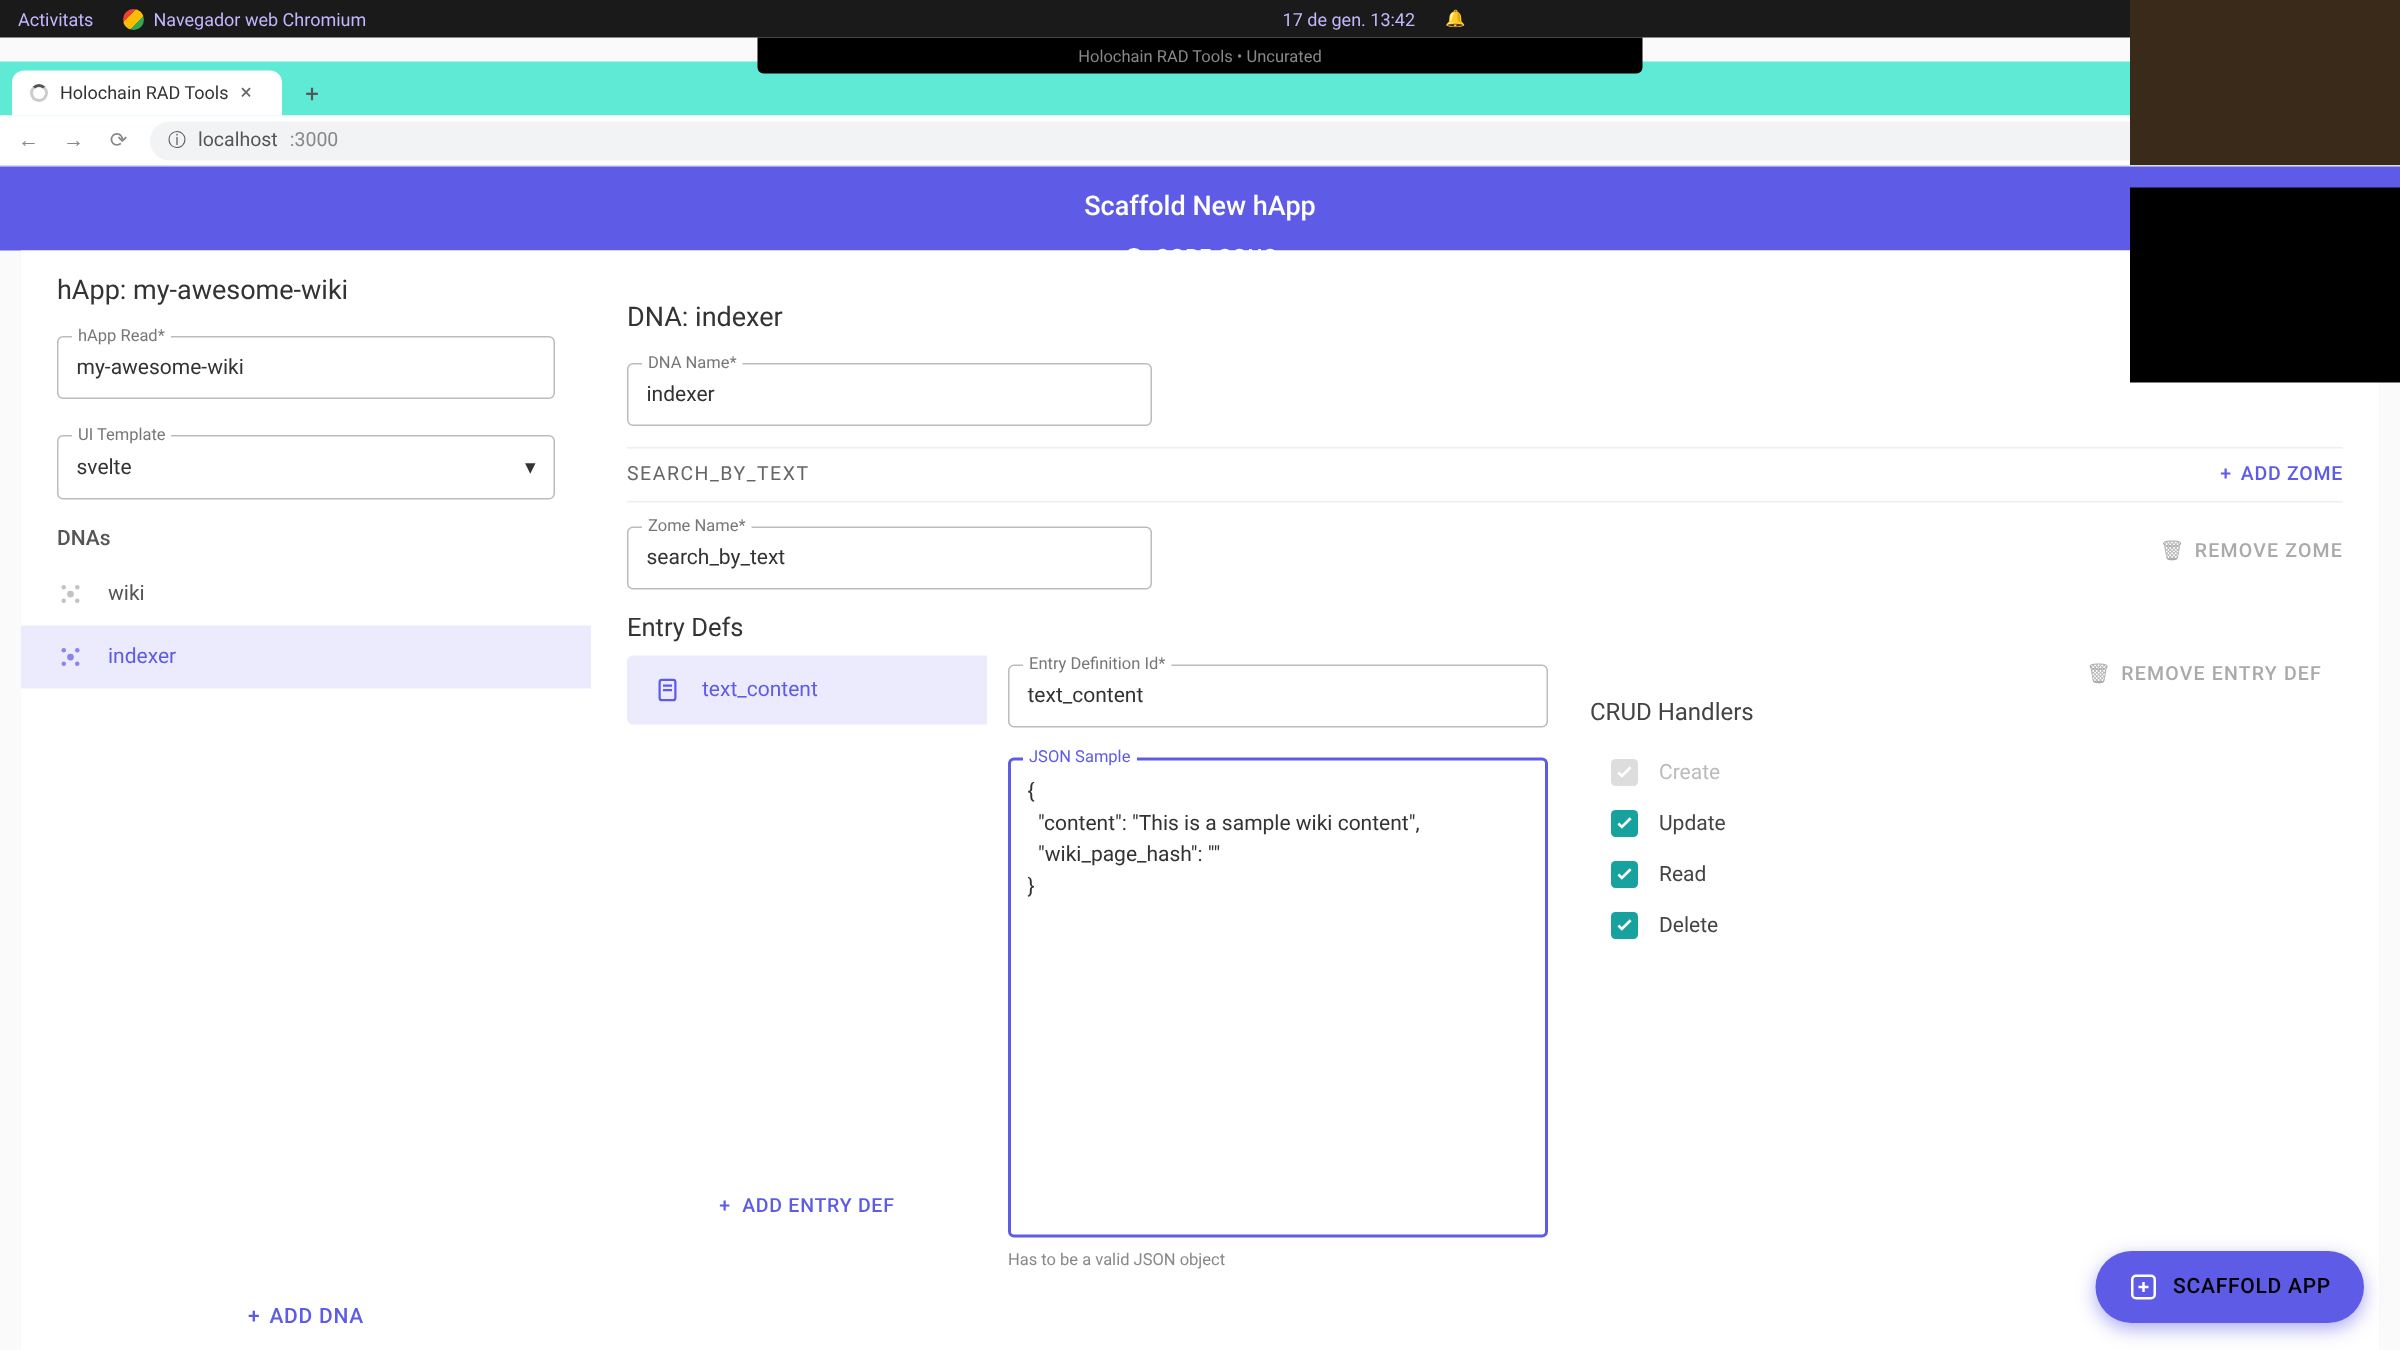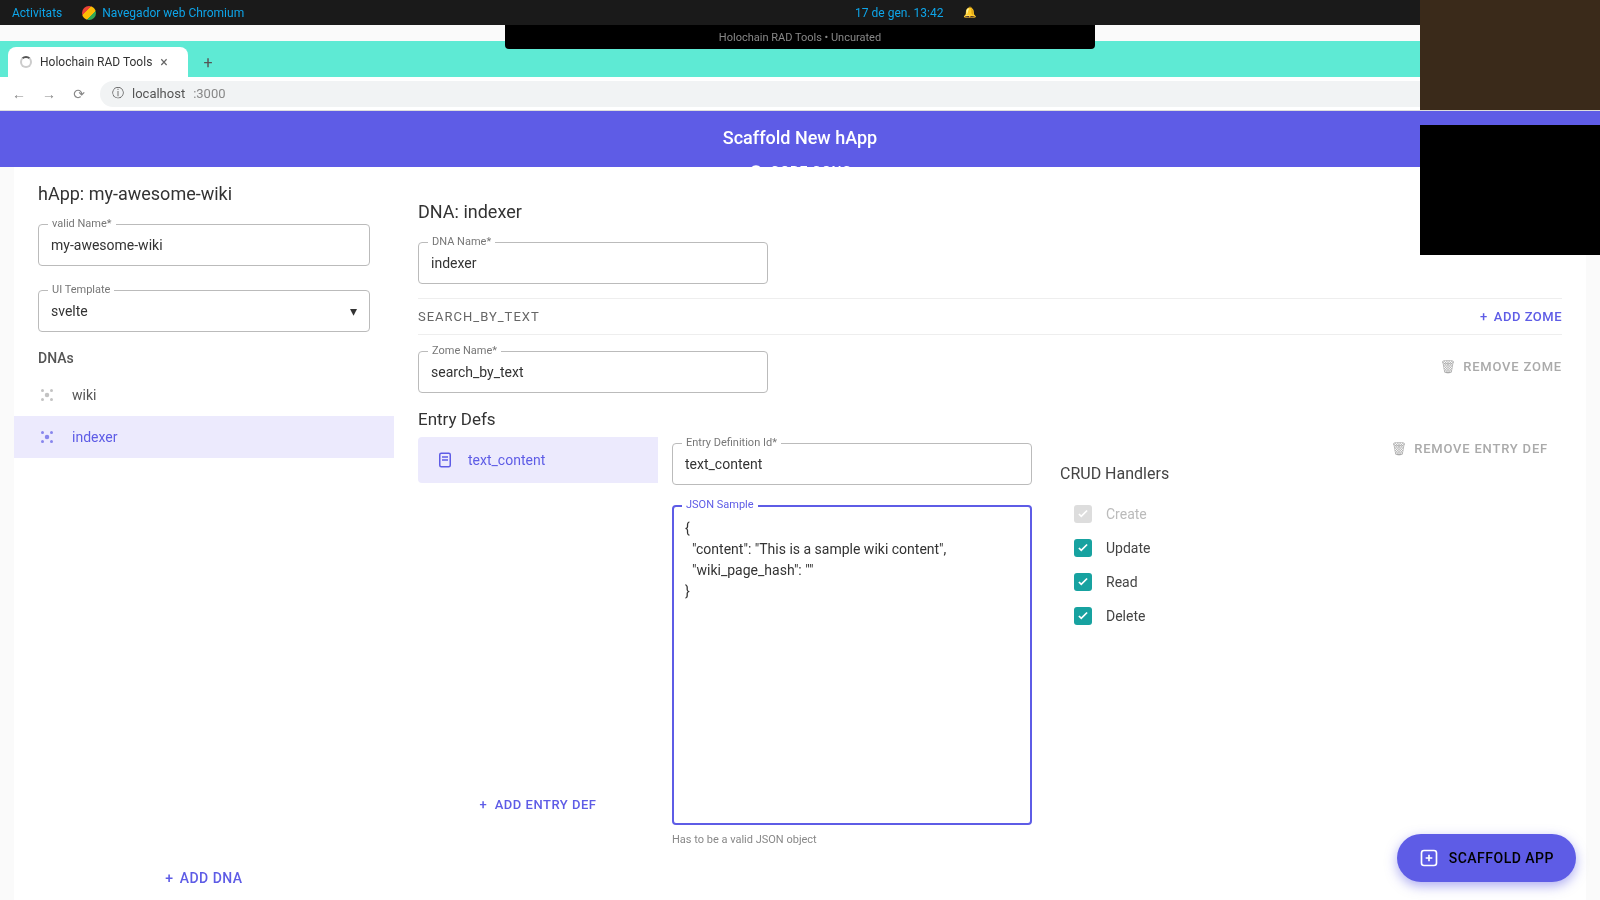--- a/index.html
+++ b/index.html
@@ -1,18 +1,18 @@
 <!DOCTYPE html>
 <html><head>
 <meta charset="utf-8">
 <style>
 * { box-sizing: border-box; margin: 0; padding: 0; font-family: Roboto, -apple-system, Arial, sans-serif; }
 body { background: #fafafa; overflow: hidden; width: 1600px; height: 900px; }
 
-.desktop-bar { height: 25px; background: #1a1a1a; color: #0ea5e9; display: flex; align-items: center; padding: 0 12px; font-size: 12px; }
+.desktop-bar { height: 25px; background: #1a1a1a; color: #c4b5fd; display: flex; align-items: center; padding: 0 12px; font-size: 12px; }
 .desktop-bar .left { display: flex; gap: 20px; align-items: center; }
 .desktop-bar .center { flex: 1; text-align: center; display:flex; align-items:center; justify-content:center; gap:20px; }
 .desktop-bar .notif-icon { font-size:11px; }
 
 .black-banner { background:#000; color:#888; height:24px; width:590px; margin:0 auto; display:flex; align-items:center; justify-content:center; font-size:11px; position:absolute; top:25px; left:50%; transform:translateX(-50%); border-radius:0 0 4px 4px; z-index:5;}
 
 .chrome-tabs { height: 36px; background: #5eead4; display: flex; align-items: flex-end; padding: 0 8px; margin-top:16px;text-align:center; }
 .tab { background: #fff; height: 30px; display: flex; align-items: center; padding: 0 12px; border-radius: 8px 8px 0 0; font-size: 12px; color: #333; gap:8px; min-width:180px; }
 .tab .spinner { width:12px; height:12px; border:2px solid #ccc; border-top-color:#555; border-radius:50%; }
 .tab .close { color:#666; font-size:14px; }
@@ -150,21 +150,21 @@
 </div>
 
 <div class="webcam"></div>
 <div class="black-box"></div>
 
 <div class="main">
 
   <div class="sidebar">
     <div class="pane-title">hApp: my-awesome-wiki</div>
     <div class="field">
-      <label>valid Name*</label>
+      <label>hApp Read*</label>
       <input value="my-awesome-wiki" style="">
     </div>
     <div class="field">
       <label>UI Template</label>
       <div class="select">
         <span>svelte</span>
         <span>▾</span>
       </div>
     </div>
     <div class="section-label">DNAs</div>

